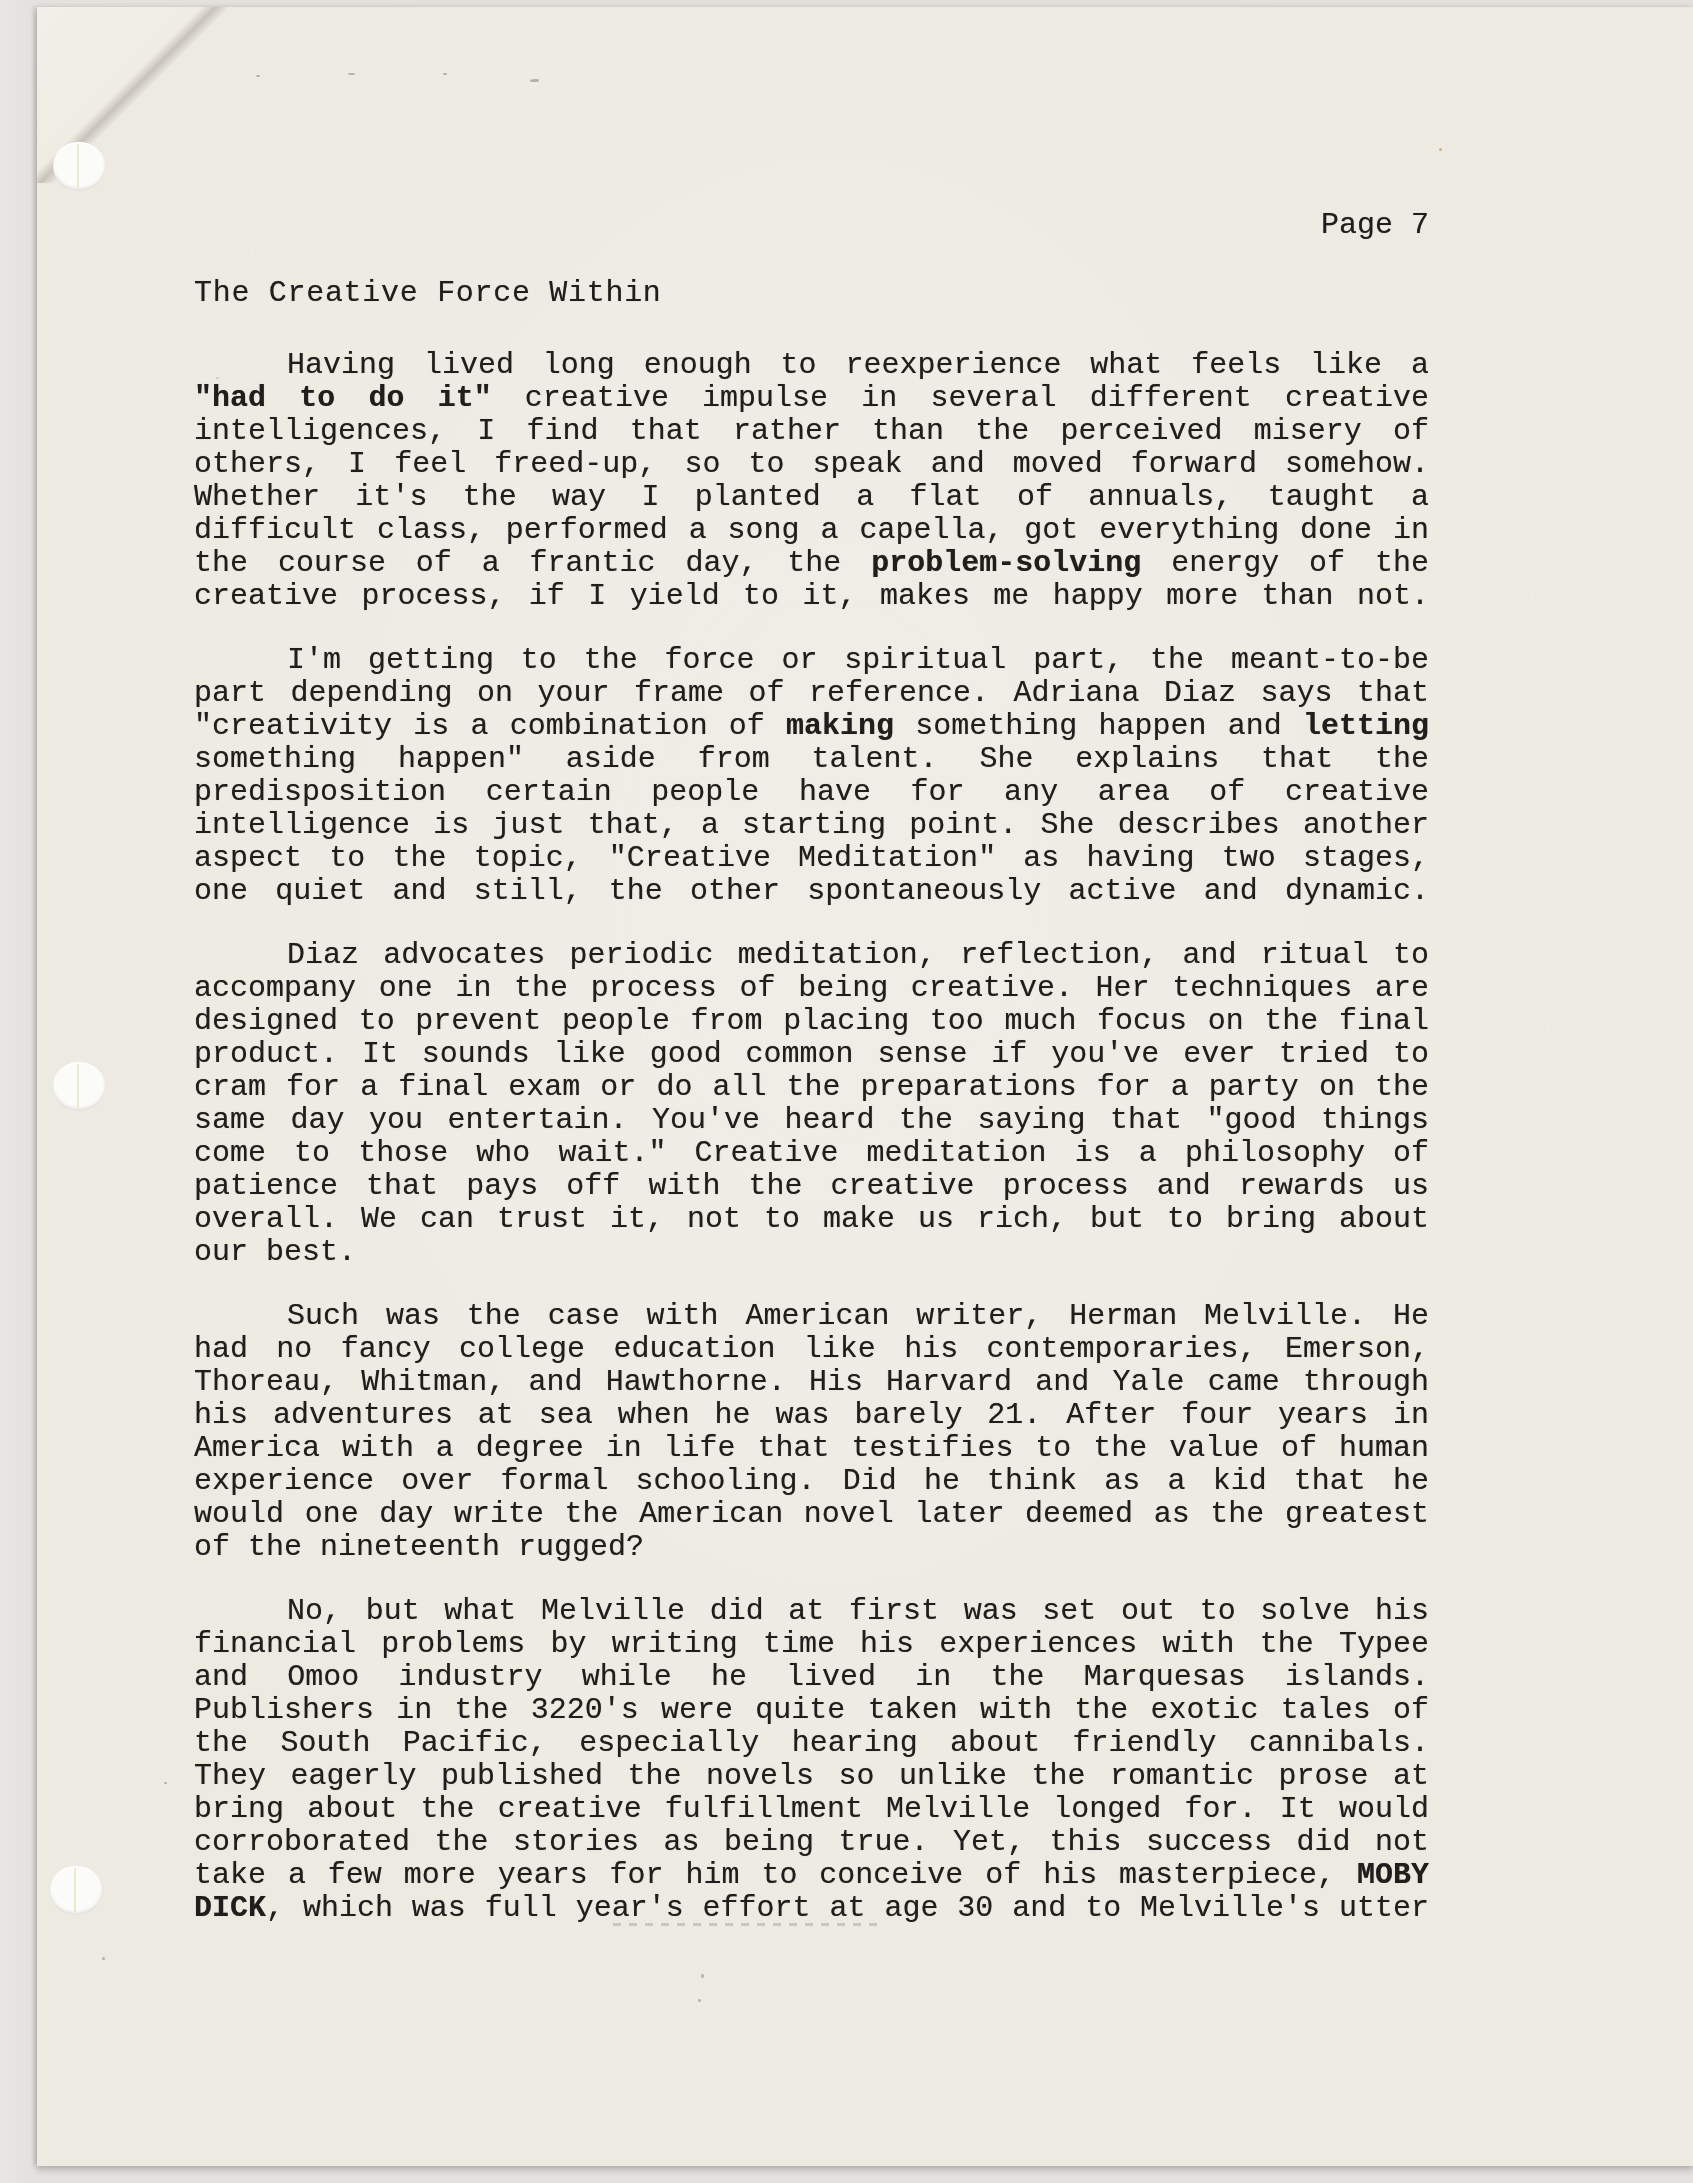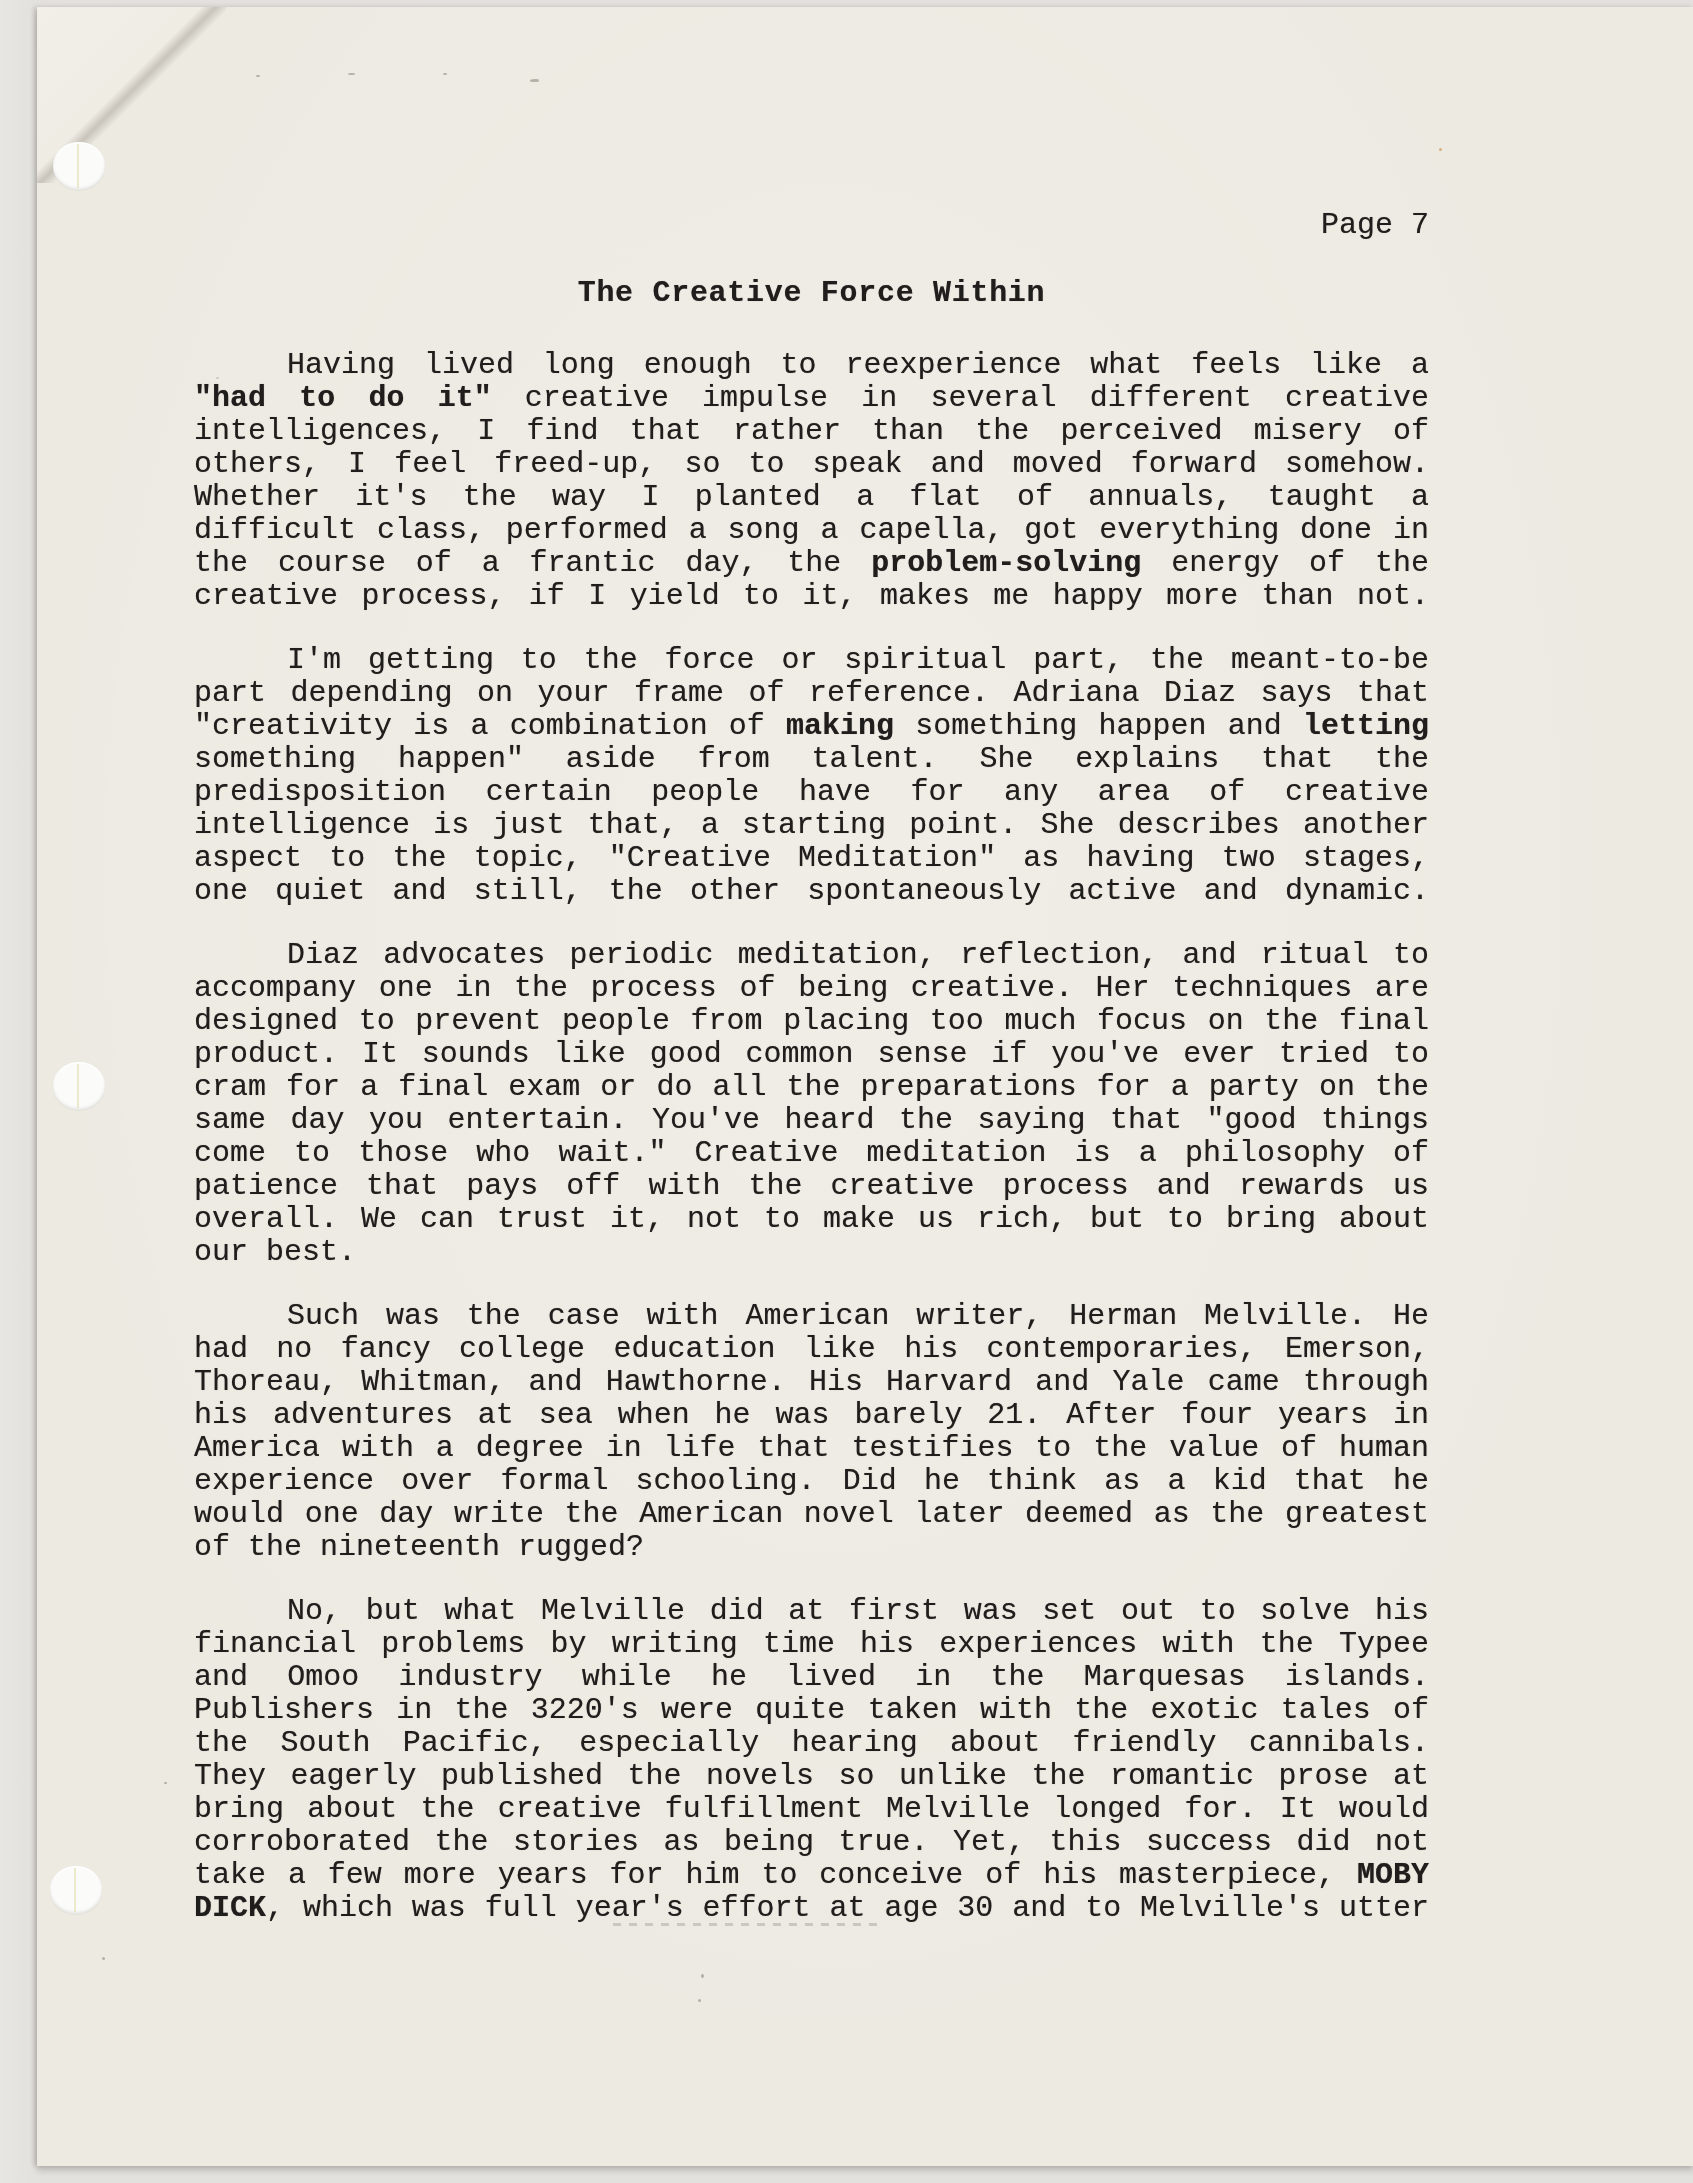--- a/index.html
+++ b/index.html
@@ -40,21 +40,21 @@
 
   .content {
     position: absolute; left: 157px; top: 0;
     width: 1235px;
     color: #1f1e1c;
     font-size: 30px; line-height: 33px;
     text-shadow: 0 0 0.7px rgba(25,24,22,0.5);
     margin-top: 48px;
   }
   .page-number { margin-top: 154px; text-align: right; }
-  .doc-title   { margin-top: 35px; text-align: center; font-weight: 700; letter-spacing: 0.7px; }
+  .doc-title   { margin-top: 35px; text-align: left; font-weight: 400; letter-spacing: 0.7px; }
   .paragraph   { margin-top: 31px; }
   .paragraph.p-first { margin-top: 39px; }
   .tline { text-align: justify; text-align-last: justify; }
   .tline.short { text-align: justify; text-align-last: left; }
   .tline.first { padding-left: 93px; }
   b { font-weight: 700; }
 
   .speck { position: absolute; background: rgba(128,122,110,0.5); border-radius: 50%; }
   .speck.s1 { left: 219px;  top: 68px;  width: 4px;  height: 2.7px; }
   .speck.s2 { left: 311px;  top: 66px;   width: 7.3px; height: 2px; }

